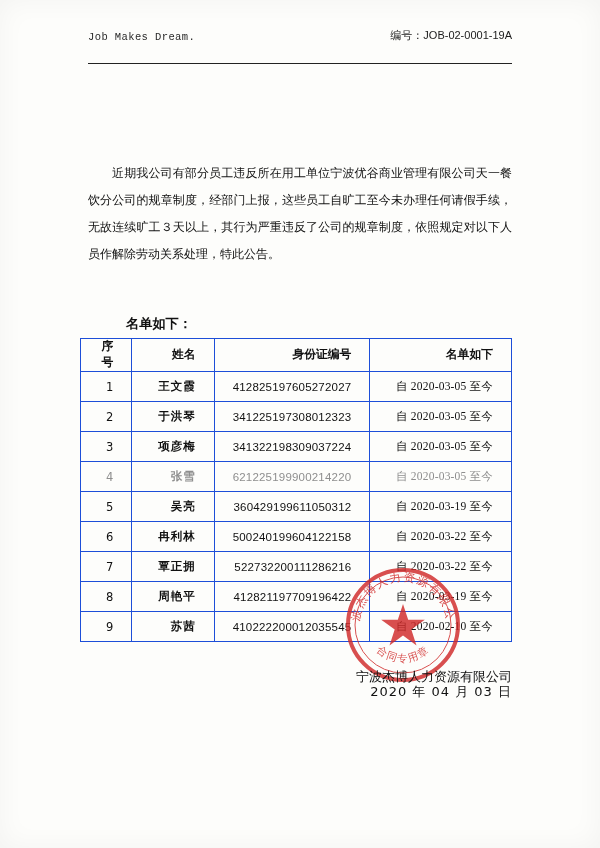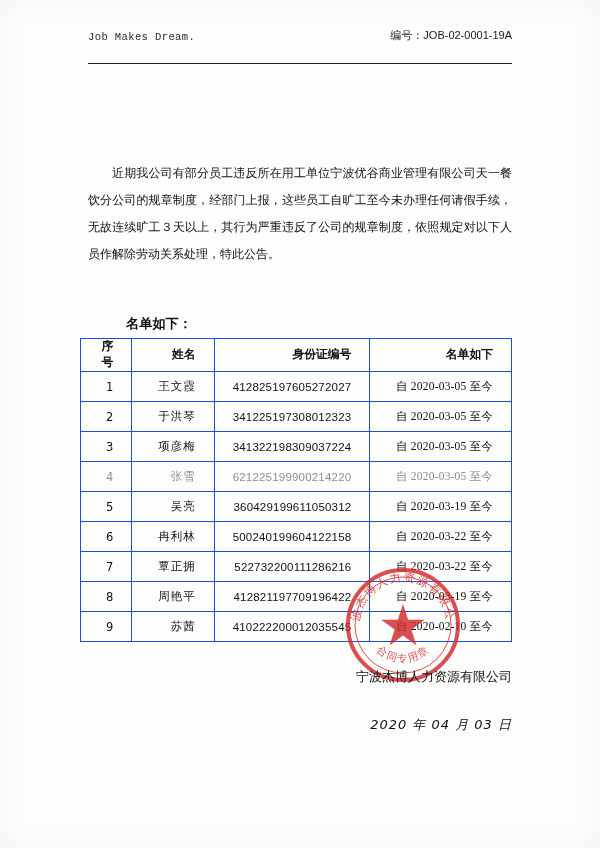--- a/index.html
+++ b/index.html
@@ -113,45 +113,44 @@
     padding: 0 18px;
   }
   table.name-table th {
     font-weight: bold;
     font-size: 11.8px;
   }
   .col-no    { width: 12%; }
   .col-name  { width: 20%; margin-left: 12px; }
   .col-id    { width: 33%; }
   .col-time  { width: 35%; }
-  .cell-name { font-weight: normal; letter-spacing: 1px; }
+  .cell-name { font-weight: bold; letter-spacing: 1px; }
   .cell-id   { font-family: "Liberation Sans", sans-serif; letter-spacing: 0.2px; }
   .cell-time { font-family: Liberation Serif, serif; letter-spacing: 0.2px; }
   
   tr.faded td { color: #8e8e8e; }
 
   .signature {
     position: absolute;
     right: 88px;
     top: 668px;
     font-family: "DejaVu Sans", sans-serif;
     font-size: 13px;
     color: #111;
     text-align: right;
   }
   .date-line {
     position: absolute;
     right: 88px;
-    top: 716px;
+    top: 683px;
     font-family: "DejaVu Sans", sans-serif;
     font-size: 13px;
     color: #111;
     text-align: center;
     letter-spacing: 1px;
-    font-style: italic;
   }
 
   
   .seal {
     position: absolute;
     left: 340px;
     top: 562px;
     width: 126px;
     height: 126px;
     pointer-events: none;

